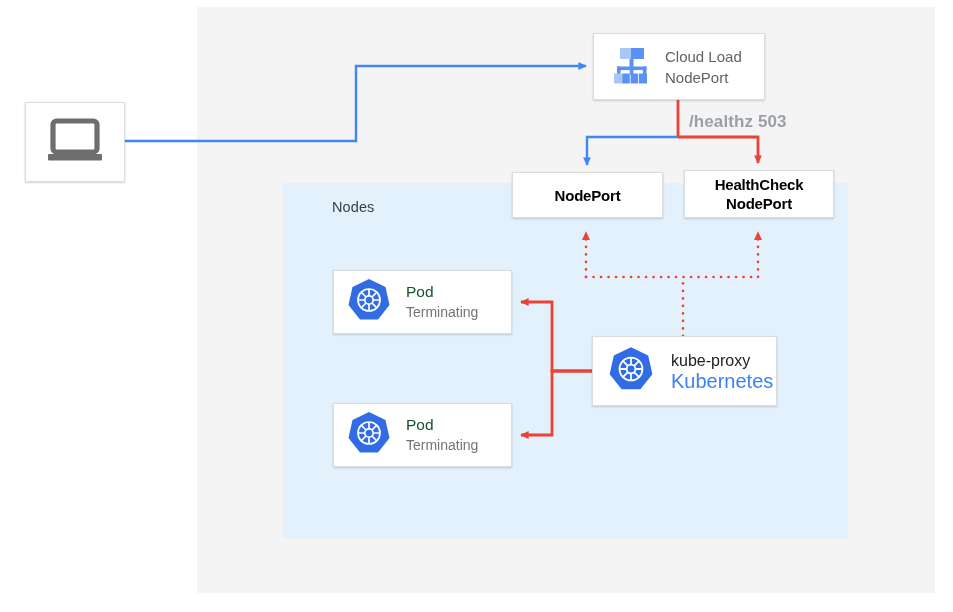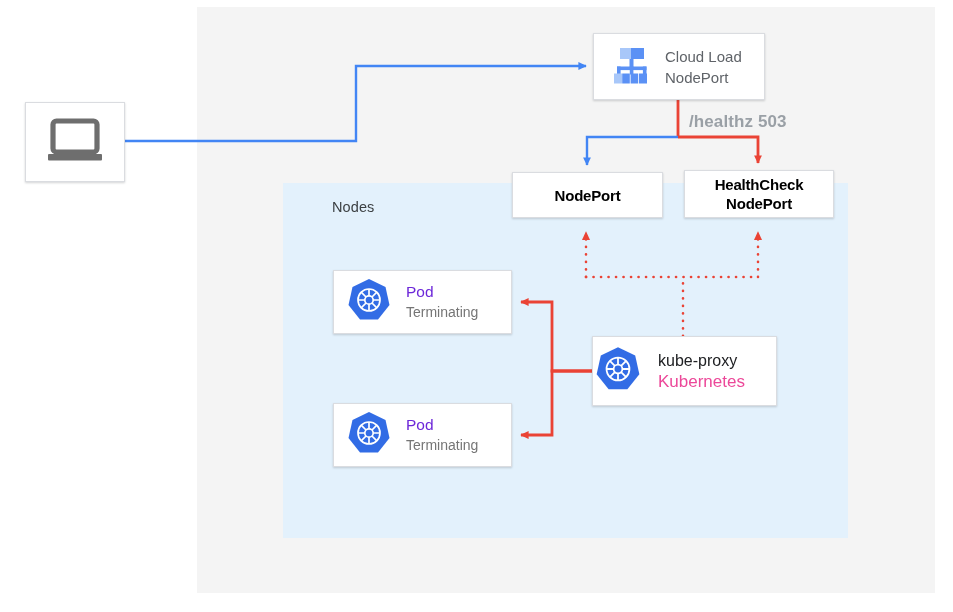--- a/index.html
+++ b/index.html
@@ -111,45 +111,46 @@
     width: 179px;
     height: 64px;
     padding-left: 11px;
     gap: 13px;
   }
   .pod-a { top: 270px; }
   .pod-b { top: 403px; }
   .pod-title {
     font-size: 15.5px;
     line-height: 20px;
-    color: #6d28d9;
+    color: #14532d;
   }
   .pod-sub {
     font-size: 14px;
     line-height: 20px;
     color: #757575;
   }
 
   
   .kp-card {
     left: 592px;
     top: 336px;
     width: 185px;
     height: 70px;
+    padding-left: 13px;
     gap: 15px;
   }
   .kp-title {
     font-size: 16px;
     line-height: 21px;
     color: #202124;
   }
   .kp-sub {
-    font-size: 17px;
+    font-size: 20px;
     line-height: 21px;
-    color: #ec4899;
+    color: #3b82f6;
   }
 
   
   .wires {
     position: absolute;
     left: 0;
     top: 0;
     width: 953px;
     height: 612px;
     pointer-events: none;

